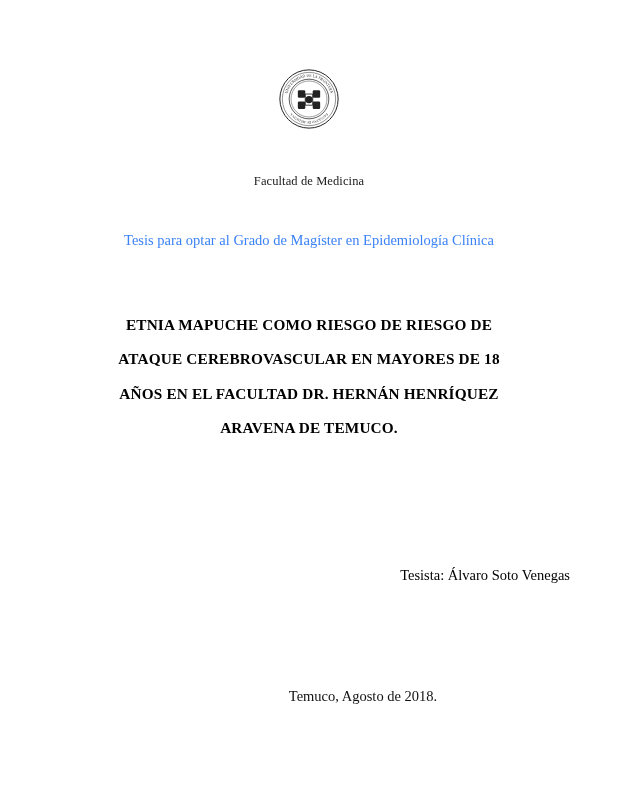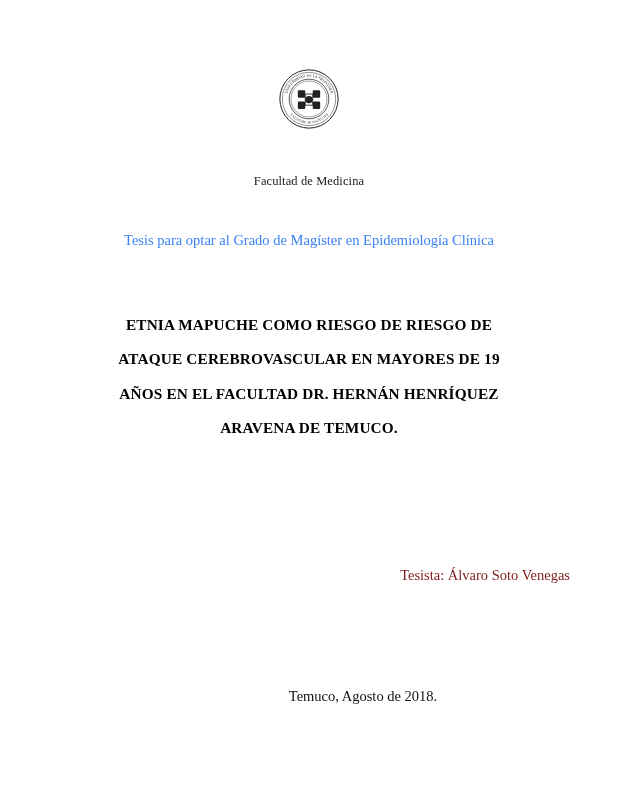--- a/index.html
+++ b/index.html
@@ -64,21 +64,21 @@
   }
   .title-block div {
     white-space: nowrap;
   }
   .authors {
     position: absolute;
     top: 558px;
     right: 48px;
     text-align: left;
     font-size: 14.5px;
-    color: #7f1d1d;
+    color: #000000;
     line-height: 2.35;
   }
   .place-date {
     position: absolute;
     top: 688px;
     left: 8px;
     width: 100%;
     text-align: center;
     font-size: 14.5px;
     color: #111;
@@ -114,21 +114,21 @@
       </text>
     </svg>
   </div>
 
   <div class="faculty">Facultad de Medicina</div>
 
   <div class="degree-line">Tesis para optar al Grado de Magíster en Epidemiología Clínica</div>
 
   <div class="title-block">
     <div>ETNIA MAPUCHE COMO RIESGO DE RIESGO DE</div>
-    <div>ATAQUE CEREBROVASCULAR EN MAYORES DE 19</div>
+    <div>ATAQUE CEREBROVASCULAR EN MAYORES DE 18</div>
     <div>AÑOS EN EL FACULTAD DR. HERNÁN HENRÍQUEZ</div>
     <div>ARAVENA DE TEMUCO.</div>
   </div>
 
   <div class="authors">
     <div>Tesista: Álvaro Soto Venegas</div>
   </div>
 
   <div class="place-date">Temuco, Agosto de 2018.</div>
 

